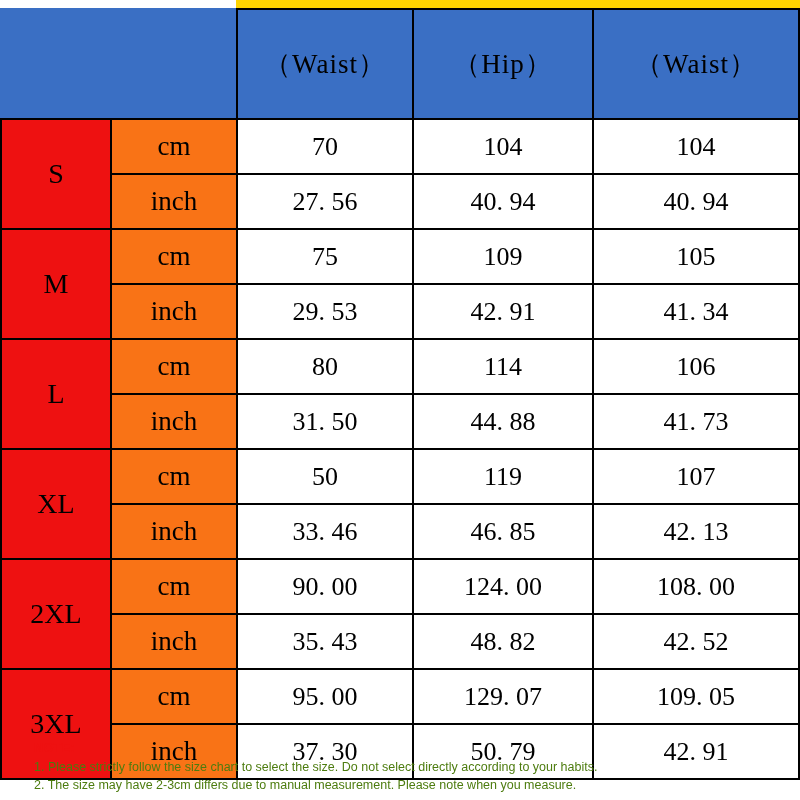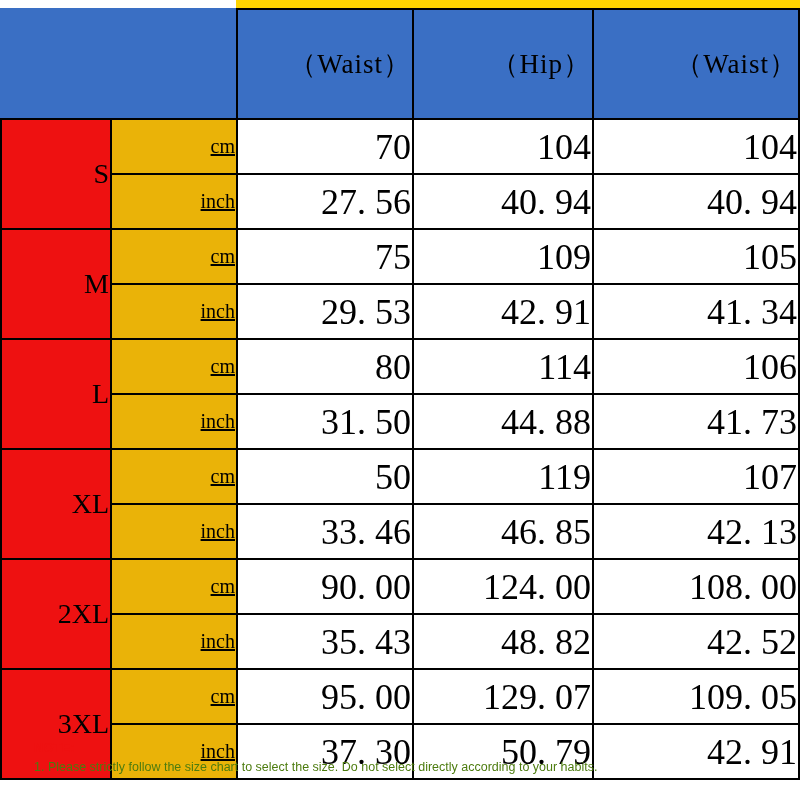--- a/index.html
+++ b/index.html
@@ -40,21 +40,21 @@
   table.size-chart {
     position: absolute;
     left: 0;
     top: 8px;
     width: 800px;
     border-collapse: collapse;
     table-layout: fixed;
   }
   table.size-chart td {
     border: 2px solid #000000;
-    text-align: right;
+    text-align: center;
     vertical-align: middle;
     font-family: "Liberation Serif", serif;
     color: #000000;
   }
   .col-size { width: 110px; }
   .col-unit { width: 126px; }
   .col-a { width: 176px; }
   .col-b { width: 180px; }
   .col-c { width: 206px; }
 
@@ -75,29 +75,28 @@
     border-right: 2px solid #000 !important;
     border-left: 2px solid #3a6fc4 !important;
     border-top: 2px solid #3a6fc4 !important;
   }
   .size-cell {
     background: #ee1111;
     font-size: 28px;
     color: #000000;
   }
   .unit-cell {
-    background: #eab308;
-    font-size: 20px;
+    background: #f97316;
+    font-size: 27px;
     color: #000000;
     height: 51px;
-    text-decoration: underline;
   }
   .val-cell {
     background: #ffffff;
-    font-size: 36px;
+    font-size: 26px;
     height: 51px;
   }
   .note {
     position: absolute;
     left: 34px;
     top: 740px;
     width: 740px;
   }
   .note-title {
     color: #ee1111;
@@ -222,15 +221,16 @@
         <td class="val-cell">37. 30</td>
         <td class="val-cell">50. 79</td>
         <td class="val-cell">42. 91</td>
       </tr>
     </tbody>
   </table>
 
   <div class="note">
     <div class="note-title">NOTE:</div>
     <div class="note-line">1. Please strictly follow the size chart  to select the size. Do not select directly according to your habits.</div>
+    <div class="note-line">2. The size may have 2-3cm differs due to manual measurement. Please note when you measure.</div>
   </div>
 
 </div>
 
 </body></html>

